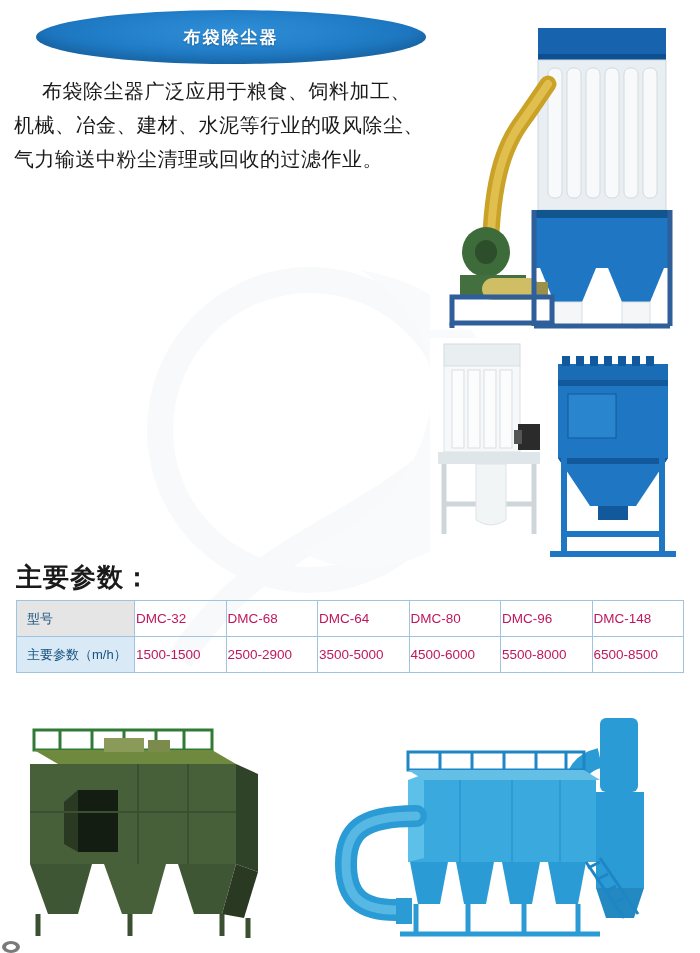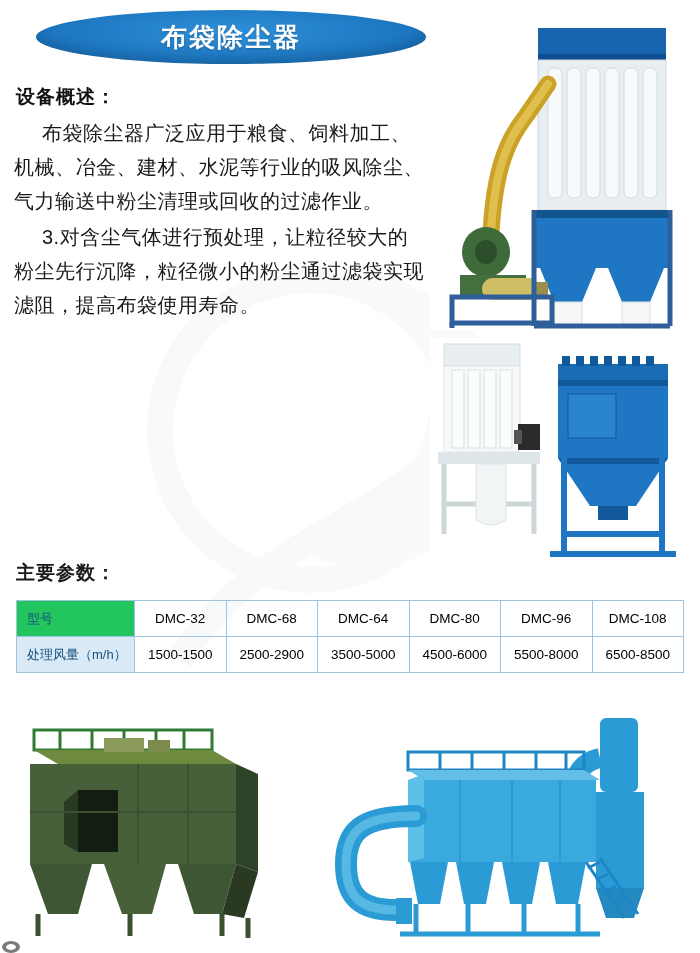--- a/index.html
+++ b/index.html
@@ -45,21 +45,21 @@
     box-shadow: inset 0 -6px 10px rgba(0,0,0,0.12);
   }
   .banner-title {
     position: absolute;
     left: 0; top: 0;
     width: 100%; height: 100%;
     display: flex;
     align-items: center;
     justify-content: center;
     color: #ffffff;
-    font-size: 26px;
+    font-size: 17px;
     font-weight: bold;
     letter-spacing: 2px;
     text-shadow: 0 1px 2px rgba(0,0,0,0.25);
   }
 
   
   .text-col {
     position: absolute;
     left: 14px;
     top: 74px;
@@ -79,49 +79,49 @@
     text-indent: 28px;
     margin: 0 0 2px 0;
     letter-spacing: 0.5px;
   }
 
   
   .params-title {
     position: absolute;
     left: 16px;
     top: 560px;
-    font-size: 19px;
+    font-size: 26px;
     font-weight: bold;
     letter-spacing: 1px;
     text-align: center;
   }
   table.params {
     position: absolute;
     left: 16px;
     top: 600px;
     width: 668px;
     border-collapse: collapse;
     font-size: 13.5px;
   }
   table.params td {
     border: 1px solid #9fc4e0;
     height: 36px;
-    text-align: center;
-    color: #000000;
+    text-align: left;
+    color: #be185d;
     white-space: nowrap;
   }
   table.params tr td:first-child {
     text-align: left;
     padding-left: 10px;
     background: #d9e9f5;
     color: #17527f;
     width: 118px;
     font-size: 13px;
   }
-  table.params tr:first-child td:first-child { background: #22c55e; }
+  table.params tr:first-child td:first-child { background: #e5e5e5; }
 
   
   .img-box { position: absolute; }
   #img-top   { left: 430px; top: 20px;  width: 262px; height: 310px; }
   #img-mid   { left: 430px; top: 338px; width: 262px; height: 235px; }
   #img-bl    { left: 8px;   top: 712px; width: 260px; height: 230px; }
   #img-br    { left: 300px; top: 712px; width: 392px; height: 230px; }
 
   .corner-logo {
     position: absolute;
@@ -145,41 +145,39 @@
   </g>
 </svg>
 
 <div class="page">
 
   <div class="banner">
     <div class="banner-title">布袋除尘器</div>
   </div>
 
   <div class="text-col">
-    <div class="h2">设备概述：</div>
     <p class="para">布袋除尘器广泛应用于粮食、饲料加工、机械、冶金、建材、水泥等行业的吸风除尘、气力输送中粉尘清理或回收的过滤作业。</p>
 
-    <p class="para">3.对含尘气体进行预处理，让粒径较大的粉尘先行沉降，粒径微小的粉尘通过滤袋实现滤阻，提高布袋使用寿命。</p>
   </div>
 
   <div class="params-title">主要参数：</div>
 
   <table class="params">
     <tbody>
         <tr>
       <td>型号</td>
       <td>DMC-32</td>
       <td>DMC-68</td>
       <td>DMC-64</td>
       <td>DMC-80</td>
       <td>DMC-96</td>
-      <td>DMC-108</td>
+      <td>DMC-148</td>
     </tr>
     <tr>
-      <td>处理风量（m/h）</td>
+      <td>主要参数（m/h）</td>
       <td>1500-1500</td>
       <td>2500-2900</td>
       <td>3500-5000</td>
       <td>4500-6000</td>
       <td>5500-8000</td>
       <td>6500-8500</td>
     </tr>
   </tbody>
     </table>
 

